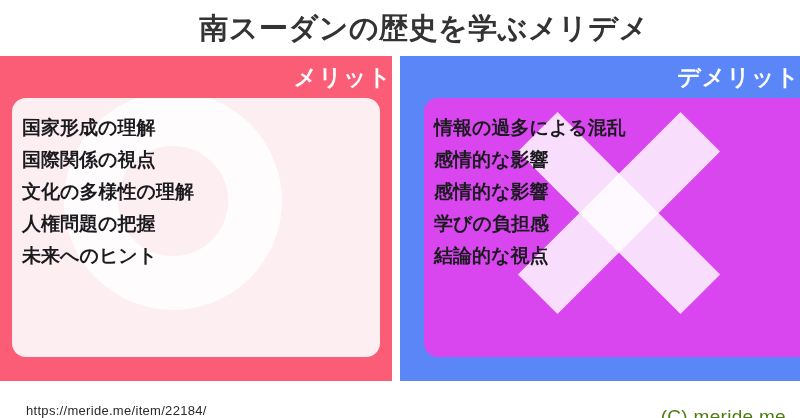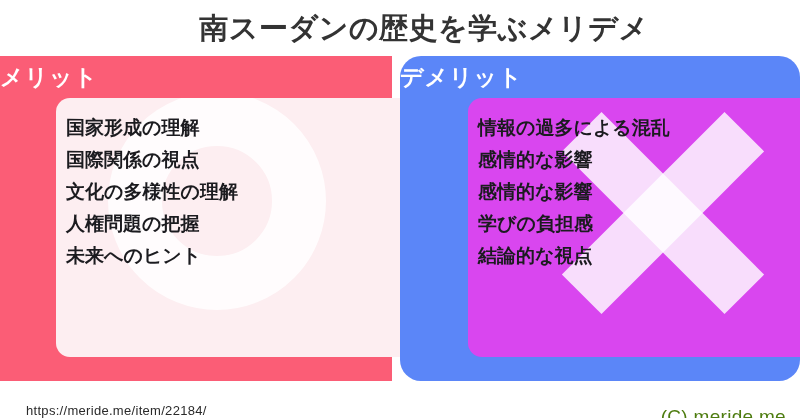--- a/index.html
+++ b/index.html
@@ -61,48 +61,46 @@
     background: #fb5d76;
   }
   #panel-gap {
     width: 8px;
     height: 325px;
     background: #ffffff;
   }
   #panel-demerit {
     width: 400px;
     background: #5b86f8;
-    border-radius: 21px;
   }
   .panel-header {
     position: absolute;
     top: 0;
     left: 0;
     width: 100%;
     height: 42px;
     display: flex;
     align-items: center;
-    justify-content: flex-start;
+    justify-content: flex-end;
   }
   .panel-header-text {
     font-size: 23px;
     font-weight: bold;
     color: #ffffff;
     letter-spacing: 1px;
     line-height: 1;
     white-space: nowrap;
   }
 
   
   .card {
     position: absolute;
     top: 42px;
     border-radius: 14px;
     overflow: hidden;
-    margin-left: 44px;
   }
   #card-merit {
     left: 12px;
     width: 368px;
     height: 259px;
     background: #fdeef1;
   }
   #card-demerit {
     left: 24px;
     width: 404px;

